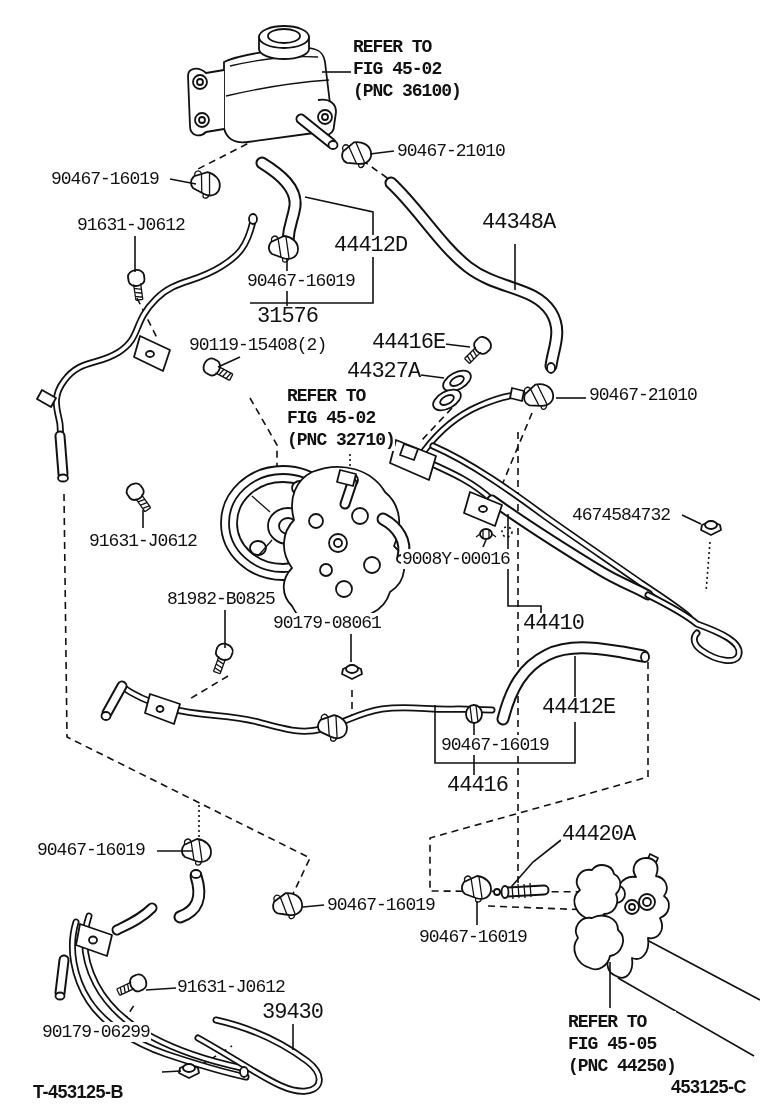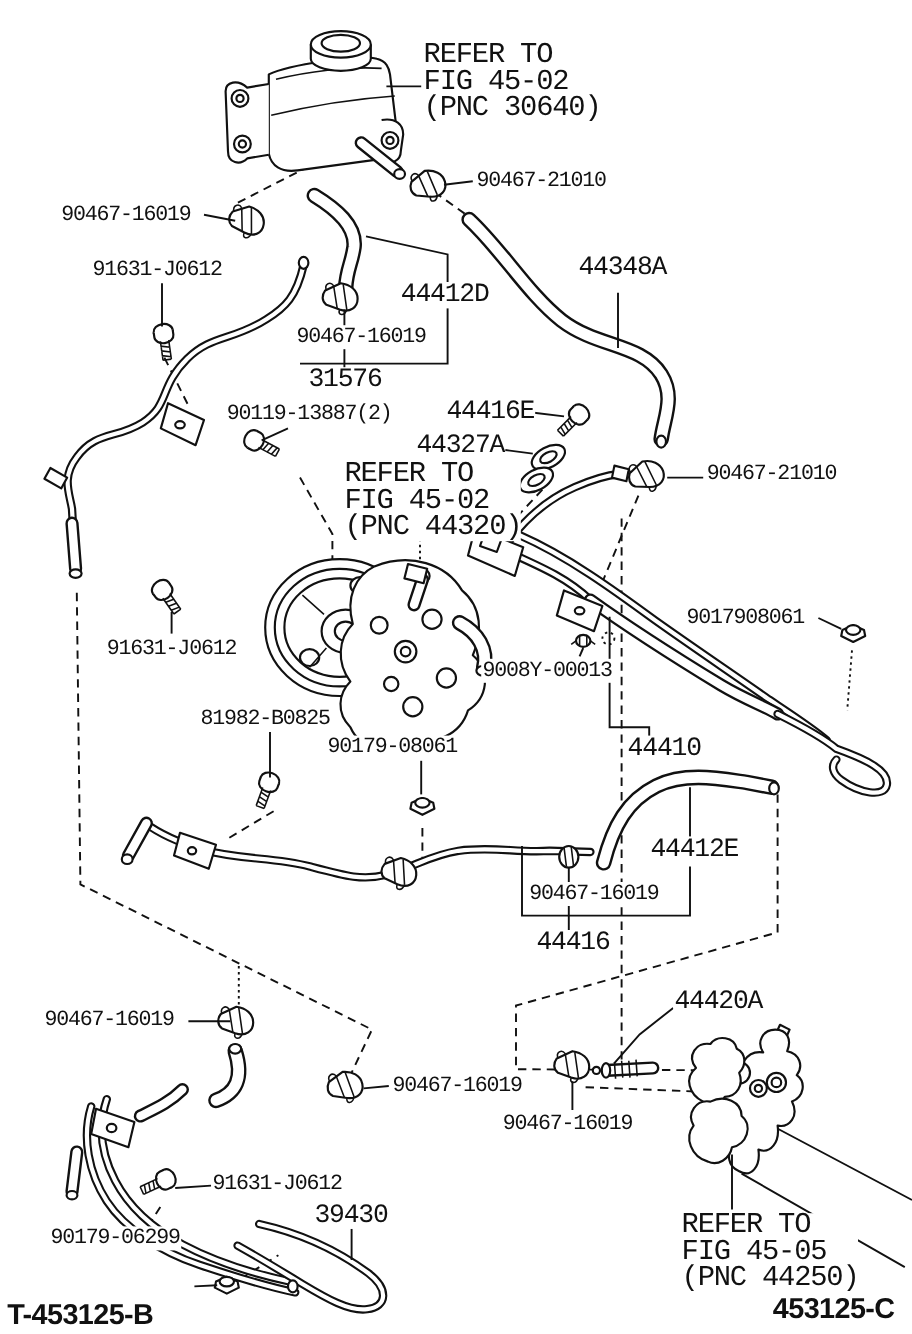--- a/index.html
+++ b/index.html
@@ -2,23 +2,23 @@
 <html><head>
 <meta charset="utf-8">
 <style>
   html,body{margin:0;padding:0;background:#fff;}
   #stage{position:relative;width:760px;height:1112px;background:#fff;overflow:hidden;
          font-family:"Liberation Mono",monospace;color:#111;}
   svg{position:absolute;left:0;top:0;}
   .lbl{position:absolute;font-weight:normal;font-size:18px;line-height:20px;
        letter-spacing:-1px;white-space:nowrap;background:#fff;padding:0 1px;z-index:5;}
   .big{font-size:22px;line-height:22px;letter-spacing:-1px;}
-  .ref{font-weight:normal;font-size:24px;line-height:22px;letter-spacing:-1px;background:#fff;}
-  .code{font-family:"Liberation Sans",sans-serif;font-weight:bold;font-size:24px;
-        letter-spacing:-0.5px;background:transparent;}
+  .ref{font-weight:bold;font-size:18px;line-height:22px;letter-spacing:-1px;background:#fff;}
+  .code{font-family:"Liberation Sans",sans-serif;font-weight:bold;font-size:18px;
+        letter-spacing:-0.5px;background:transparent;margin-left:27px;}
   
   .pO{fill:none;stroke:#111;stroke-width:13;stroke-linecap:round;stroke-linejoin:round}
   .pI{fill:none;stroke:#fff;stroke-width:9;stroke-linecap:round;stroke-linejoin:round}
   .rO{fill:none;stroke:#111;stroke-width:11;stroke-linecap:round}
   .rI{fill:none;stroke:#fff;stroke-width:7;stroke-linecap:round}
   .qO{fill:none;stroke:#111;stroke-width:7;stroke-linecap:round;stroke-linejoin:round}
   .qI{fill:none;stroke:#fff;stroke-width:3.5;stroke-linecap:round;stroke-linejoin:round}
   .part{fill:#fff;stroke:#111;stroke-width:1.8;stroke-linejoin:round}
   .ln{fill:none;stroke:#111;stroke-width:1.6}
   .lnw{fill:none;stroke:#111;stroke-width:1.3}
@@ -273,43 +273,43 @@
     <path class="ln" d="M162,1072 L181,1071"></path>
     <path class="ln" d="M561,840 L533,862 L512,886"></path>
     <path class="ln" d="M477,901 L477,925"></path>
     <path class="ln" d="M610,962 L610,1008"></path>
   </g>
 </svg>
 
 <div class="ref" style="left:353px;top:36px;position:absolute">
   <div>REFER TO</div>
   <div>FIG 45-02</div>
-  <div>(PNC 30640)</div>
+  <div>(PNC 36100)</div>
 </div>
 <div class="lbl" style="left:396px;top:141px">90467-21010</div>
 <div class="lbl" style="left:50px;top:169px">90467-16019</div>
 <div class="lbl" style="left:76px;top:215px">91631-J0612</div>
 <div class="lbl big" style="left:333px;top:235px">44412D</div>
 <div class="lbl" style="left:246px;top:271px">90467-16019</div>
 <div class="lbl big" style="left:256px;top:306px">31576</div>
-<div class="lbl" style="left:188px;top:335px">90119-13887(2)</div>
+<div class="lbl" style="left:188px;top:335px">90119-15408(2)</div>
 <div class="lbl big" style="left:371px;top:332px">44416E</div>
 <div class="lbl big" style="left:346px;top:361px">44327A</div>
 <div class="lbl big" style="left:481px;top:212px">44348A</div>
 <div class="lbl" style="left:588px;top:385px">90467-21010</div>
 <div class="ref" style="left:287px;top:385px;position:absolute">
   <div>REFER TO</div>
   <div>FIG 45-02</div>
-  <div>(PNC 44320)</div>
+  <div>(PNC 32710)</div>
 </div>
 <div class="lbl" style="left:88px;top:531px">91631-J0612</div>
 <div class="lbl" style="left:166px;top:589px">81982-B0825</div>
 <div class="lbl" style="left:272px;top:613px">90179-08061</div>
-<div class="lbl" style="left:401px;top:549px">9008Y-00013</div>
-<div class="lbl" style="left:571px;top:505px">9017908061</div>
+<div class="lbl" style="left:401px;top:549px">9008Y-00016</div>
+<div class="lbl" style="left:571px;top:505px">4674584732</div>
 <div class="lbl big" style="left:522px;top:613px">44410</div>
 <div class="lbl big" style="left:541px;top:697px">44412E</div>
 <div class="lbl" style="left:440px;top:735px">90467-16019</div>
 <div class="lbl big" style="left:446px;top:775px">44416</div>
 <div class="lbl" style="left:36px;top:840px">90467-16019</div>
 <div class="lbl" style="left:326px;top:895px">90467-16019</div>
 <div class="lbl" style="left:176px;top:977px">91631-J0612</div>
 <div class="lbl big" style="left:261px;top:1002px">39430</div>
 <div class="lbl" style="left:41px;top:1022px">90179-06299</div>
 <div class="lbl big" style="left:561px;top:824px">44420A</div>

